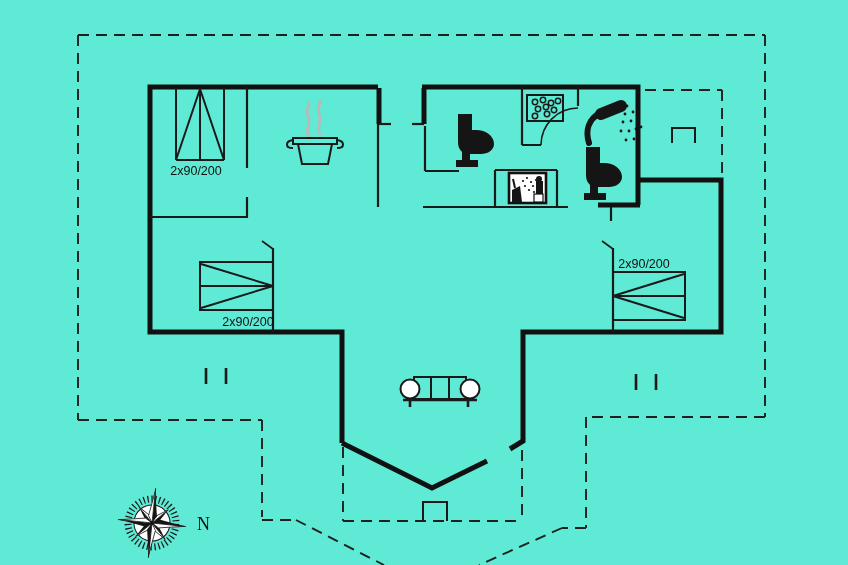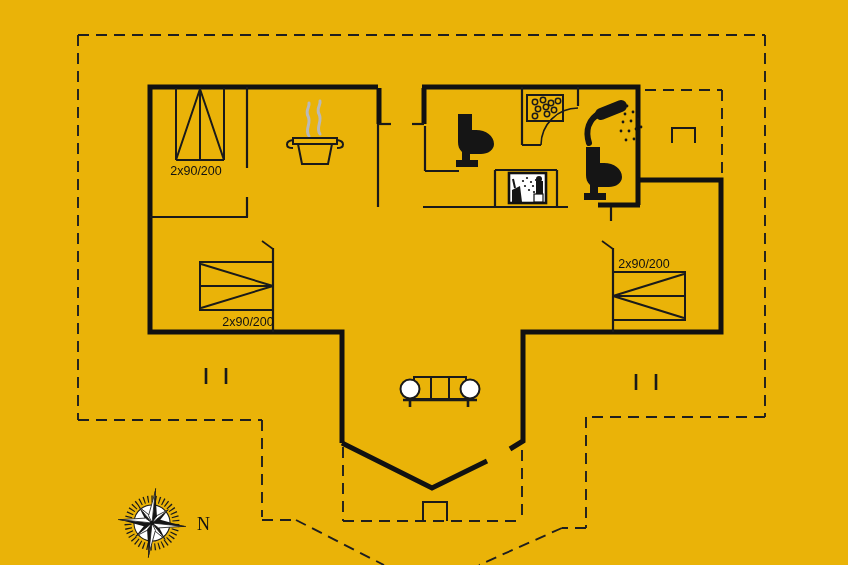--- a/index.html
+++ b/index.html
@@ -1,16 +1,16 @@
 <!DOCTYPE html>
 <html><head>
 <meta charset="utf-8">
 <style>
   html,body{margin:0;padding:0;background:#ffffff;}
-  #stage{position:relative;width:848px;height:565px;background:#eab308;overflow:hidden;
+  #stage{position:relative;width:848px;height:565px;background:#5eead4;overflow:hidden;
          font-family:"Liberation Sans",sans-serif;}
   svg{position:absolute;left:0;top:0;}
   .wall-thick{stroke:#111111;stroke-width:5;fill:none;stroke-linecap:butt;stroke-linejoin:miter;}
   .wall-thin{stroke:#1a1a1a;stroke-width:2.2;fill:none;stroke-linecap:butt;}
   .wall-hair{stroke:#1a1a1a;stroke-width:1.6;fill:none;}
   .dash{stroke:#1f1f1f;stroke-width:1.9;fill:none;stroke-dasharray:11 7;}
   .sym{stroke:#1a1a1a;stroke-width:2;fill:none;}
   .sym-bold{stroke:#1a1a1a;stroke-width:2.6;fill:none;}
   .blackfill{fill:#151515;stroke:none;}
   .steam{stroke:#b9b9b9;stroke-width:3;fill:none;stroke-linecap:round;}

